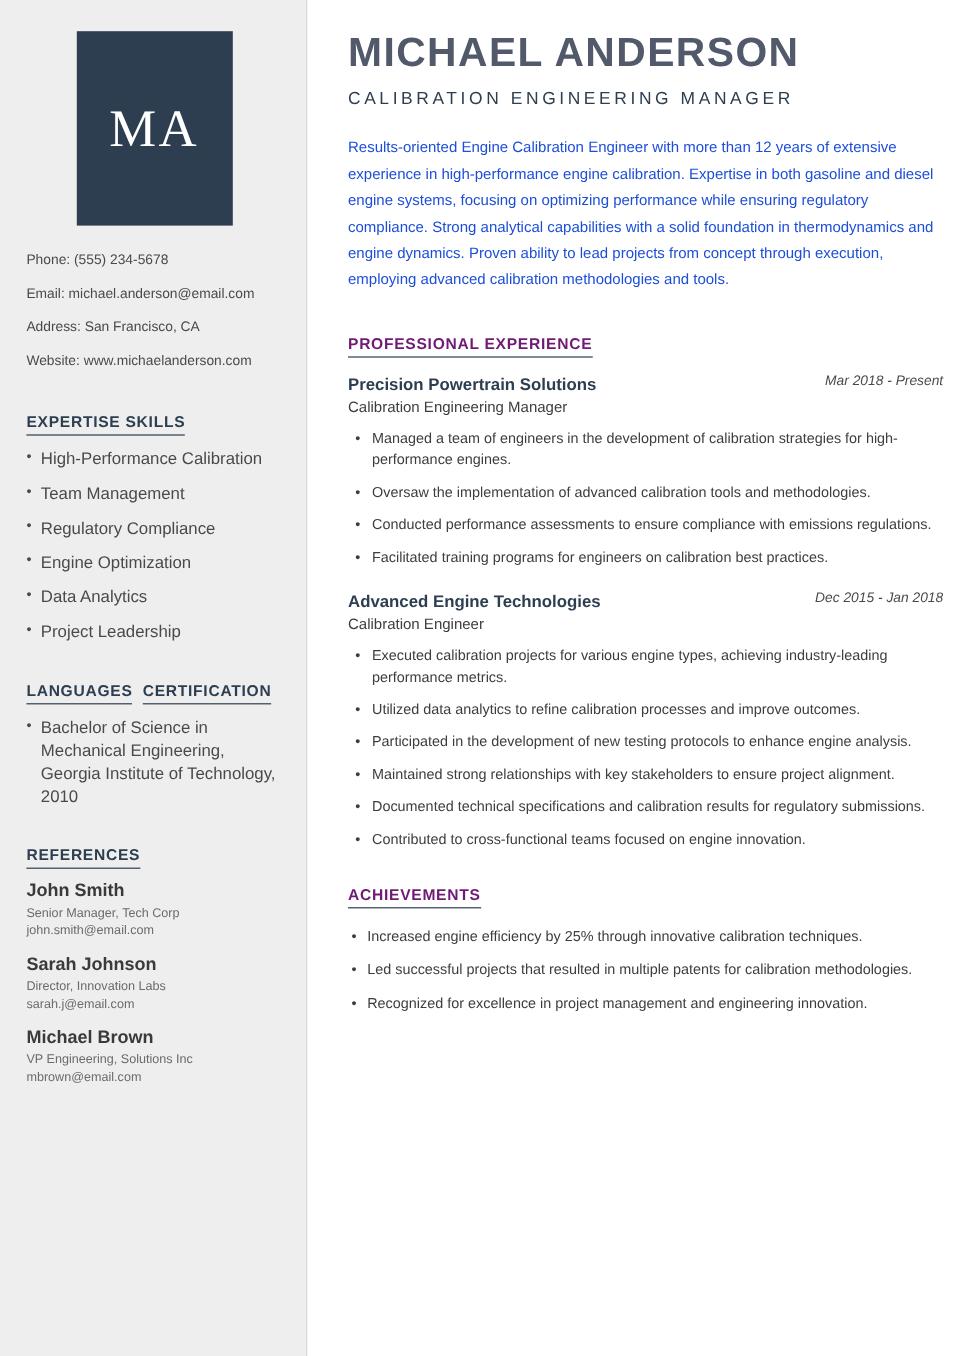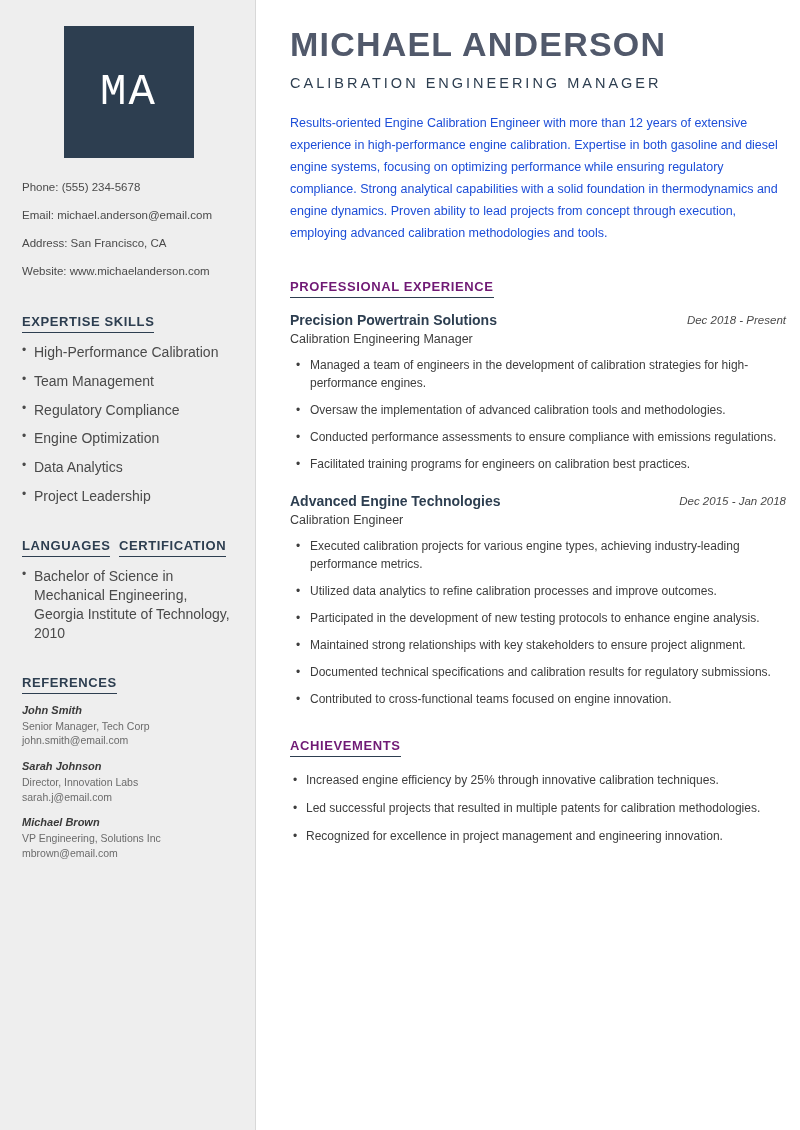--- a/index.html
+++ b/index.html
@@ -25,30 +25,30 @@
   .sidebar {
     width: 256px;
     min-width: 256px;
     background: #eeeeee;
     border-right: 1px solid #d8d8d8;
     box-sizing: border-box;
     padding: 24px 20px 20px 22px;
   }
   .avatar {
     width: 130px;
-    height: 132px;
+    height: 162px;
     background: #2d3e50;
     color: #ffffff;
     font-size: 44px;
     letter-spacing: 2px;
     display: flex;
     align-items: center;
     justify-content: center;
     margin: 2px auto 22px auto;
-    font-family: Liberation Mono, monospace;
+    font-family: Liberation Serif, serif;
   }
   .contact-line {
     font-size: 11.5px;
     color: #4a4a4a;
     margin-bottom: 13px;
     line-height: 1.3;
   }
   .side-heading {
     font-size: 13px;
     font-weight: bold;
@@ -77,25 +77,24 @@
     position: absolute;
     left: 0;
     top: -1px;
     color: #4a4a4a;
     font-size: 12px;
   }
   .ref-block {
     margin-bottom: 12px;
   }
   .ref-name {
-    font-size: 11px;
+    font-size: 15px;
     font-weight: bold;
     color: #3a3a3a;
     margin-bottom: 3px;
-    font-style: italic;
   }
   .ref-role, .ref-email {
     font-size: 10.5px;
     color: #6b6b6b;
     line-height: 1.4;
   }
   
   .main {
     flex: 1;
     box-sizing: border-box;
@@ -126,21 +125,21 @@
     font-weight: bold;
     color: #701a75;
     letter-spacing: 0.6px;
     border-bottom: 1.5px solid #2d3e50;
     padding-bottom: 3px;
     display: inline-block;
     margin: 10px 0 14px 0;
   }
   .job-head {
     display: flex;
-    align-items: center;
+    align-items: flex-start;
     justify-content: space-between;
     margin-bottom: 4px;
   }
   .company {
     font-size: 14px;
     font-weight: bold;
     color: #2d3e50;
   }
   .dates {
     font-size: 11.5px;
@@ -253,21 +252,21 @@
     <div class="job-title">CALIBRATION ENGINEERING MANAGER</div>
 
     <p class="summary">Results-oriented Engine Calibration Engineer with more than 12 years of extensive experience in high-performance engine calibration. Expertise in both gasoline and diesel engine systems, focusing on optimizing performance while ensuring regulatory compliance. Strong analytical capabilities with a solid foundation in thermodynamics and engine dynamics. Proven ability to lead projects from concept through execution, employing advanced calibration methodologies and tools.</p>
 
     <div class="section-heading">PROFESSIONAL EXPERIENCE</div>
 
     
     <div>
       <div class="job-head">
         <span class="company">Precision Powertrain Solutions</span>
-        <span class="dates">Dec 2018 - Present</span>
+        <span class="dates">Mar 2018 - Present</span>
       </div>
       <div class="role">Calibration Engineering Manager</div>
       <ul class="bullets">
         <li>Managed a team of engineers in the development of calibration strategies for high-performance engines.</li>
         <li>Oversaw the implementation of advanced calibration tools and methodologies.</li>
         <li>Conducted performance assessments to ensure compliance with emissions regulations.</li>
         <li>Facilitated training programs for engineers on calibration best practices.</li>
       </ul>
     </div>
 

